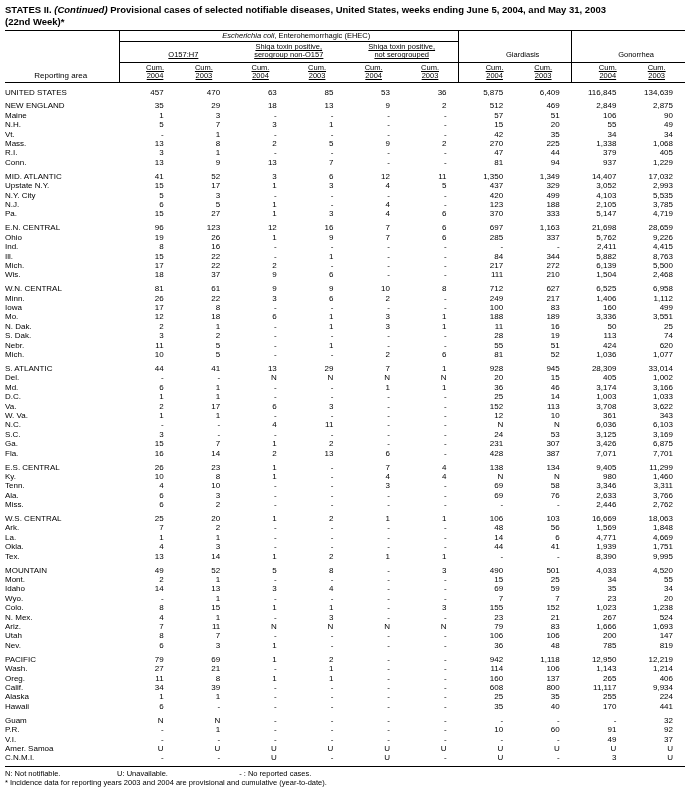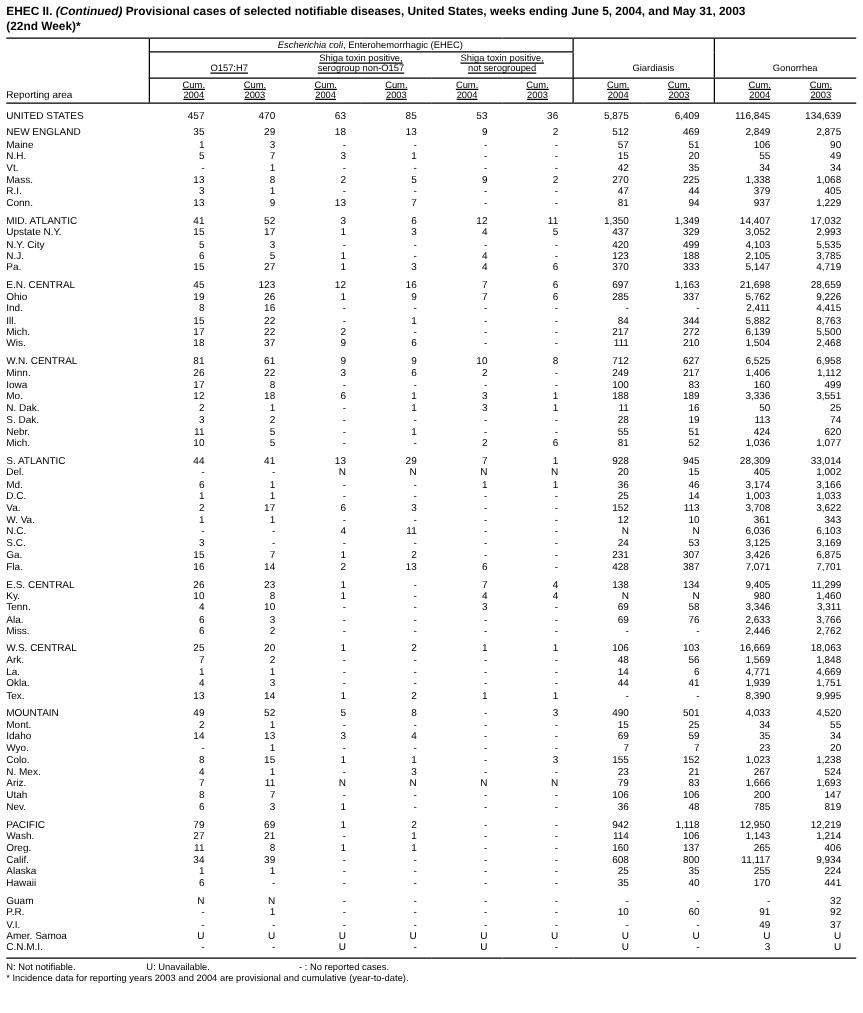--- a/index.html
+++ b/index.html
@@ -13,21 +13,21 @@
   .title { font-size:9.5px; font-weight:bold; line-height:11.5px; }
   .title .it { font-style:italic; }
 
   table { width:680px; border-collapse:collapse; table-layout:fixed; margin-top:3px; }
   col.c-area { width:114px; }
 
   thead td {
     font-size:7.5px; line-height:8.2px; text-align:center; vertical-align:bottom;
     padding:1px 2px 2px 2px; font-weight:normal;
   }
-  .h-area { text-align:left; font-size:8px; padding-left:0;margin-top:10px; }
+  .h-area { text-align:center; font-size:8px; padding-left:0;margin-top:10px; }
   .h-ehec { padding-bottom:1px; }
   .it { font-style:italic; }
   .bt { border-top:1px solid #000; }
   .bb { border-bottom:1px solid #000; }
   .vl { border-left:1px solid #000;padding-left:17px; }
   .pre { white-space:pre-line;text-decoration:underline; }
 
   tbody td {
     font-size:8px; line-height:9.4px; padding:0 12px 0 0;
     text-align:right; white-space:nowrap; overflow:hidden;
@@ -40,21 +40,21 @@
   .legend span { display:inline-block; }
   .legend span:nth-child(1) { width:110px; }
   .legend span:nth-child(2) { width:120px; }
 </style>
 </head>
 <body>
 
 <div class="page">
 
   <div class="title">
-    <span>EHEC II. </span><span class="it">(Continued)</span><span> Provisional cases of selected notifiable diseases, United States, weeks ending June 5, 2004, and May 31, 2003</span>
+    <span>STATES II. </span><span class="it">(Continued)</span><span> Provisional cases of selected notifiable diseases, United States, weeks ending June 5, 2004, and May 31, 2003</span>
     <div>(22nd Week)*</div>
   </div>
 
   <table>
     <colgroup>
       <col class="c-area">
       <col class="c-num">
         <col class="c-num">
         <col class="c-num">
         <col class="c-num">
@@ -273,21 +273,21 @@
           <td class="num">6</td>
           <td class="num">370</td>
           <td class="num">333</td>
           <td class="num">5,147</td>
           <td class="num">4,719</td>
         </tr>
       </tbody>
       <tbody class="section">
         <tr>
           <td class="area">E.N. CENTRAL</td>
-          <td class="num">45</td>
+          <td class="num">96</td>
           <td class="num">123</td>
           <td class="num">12</td>
           <td class="num">16</td>
           <td class="num">7</td>
           <td class="num">6</td>
           <td class="num">697</td>
           <td class="num">1,163</td>
           <td class="num">21,698</td>
           <td class="num">28,659</td>
         </tr>

